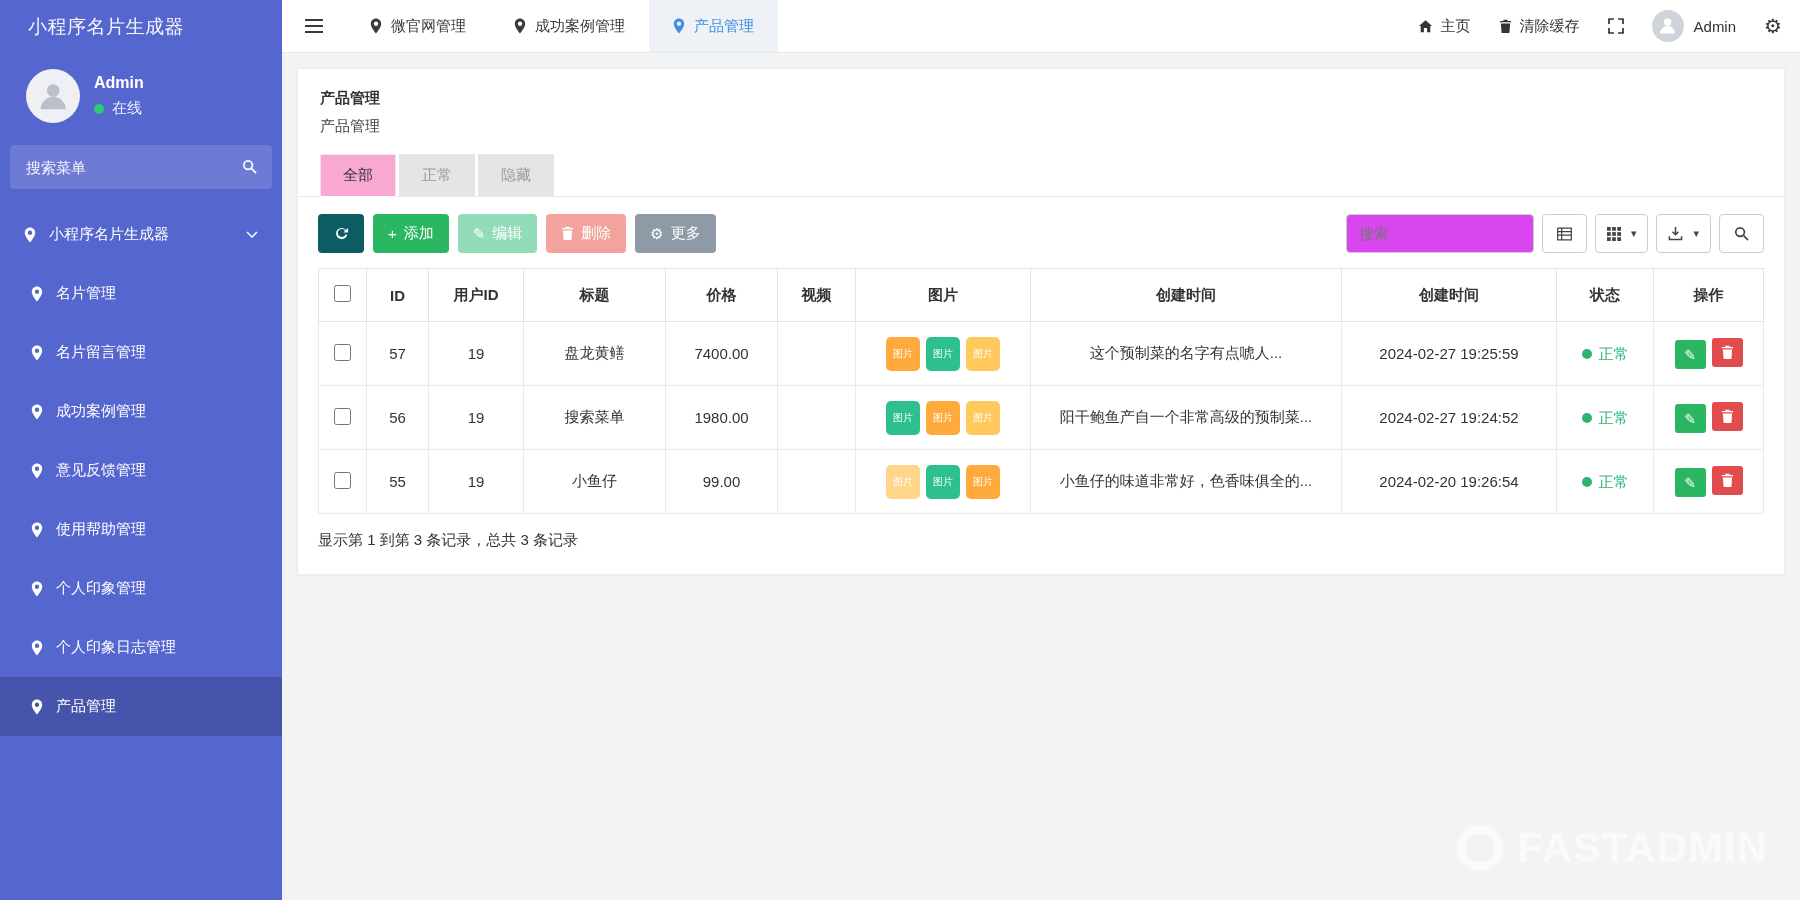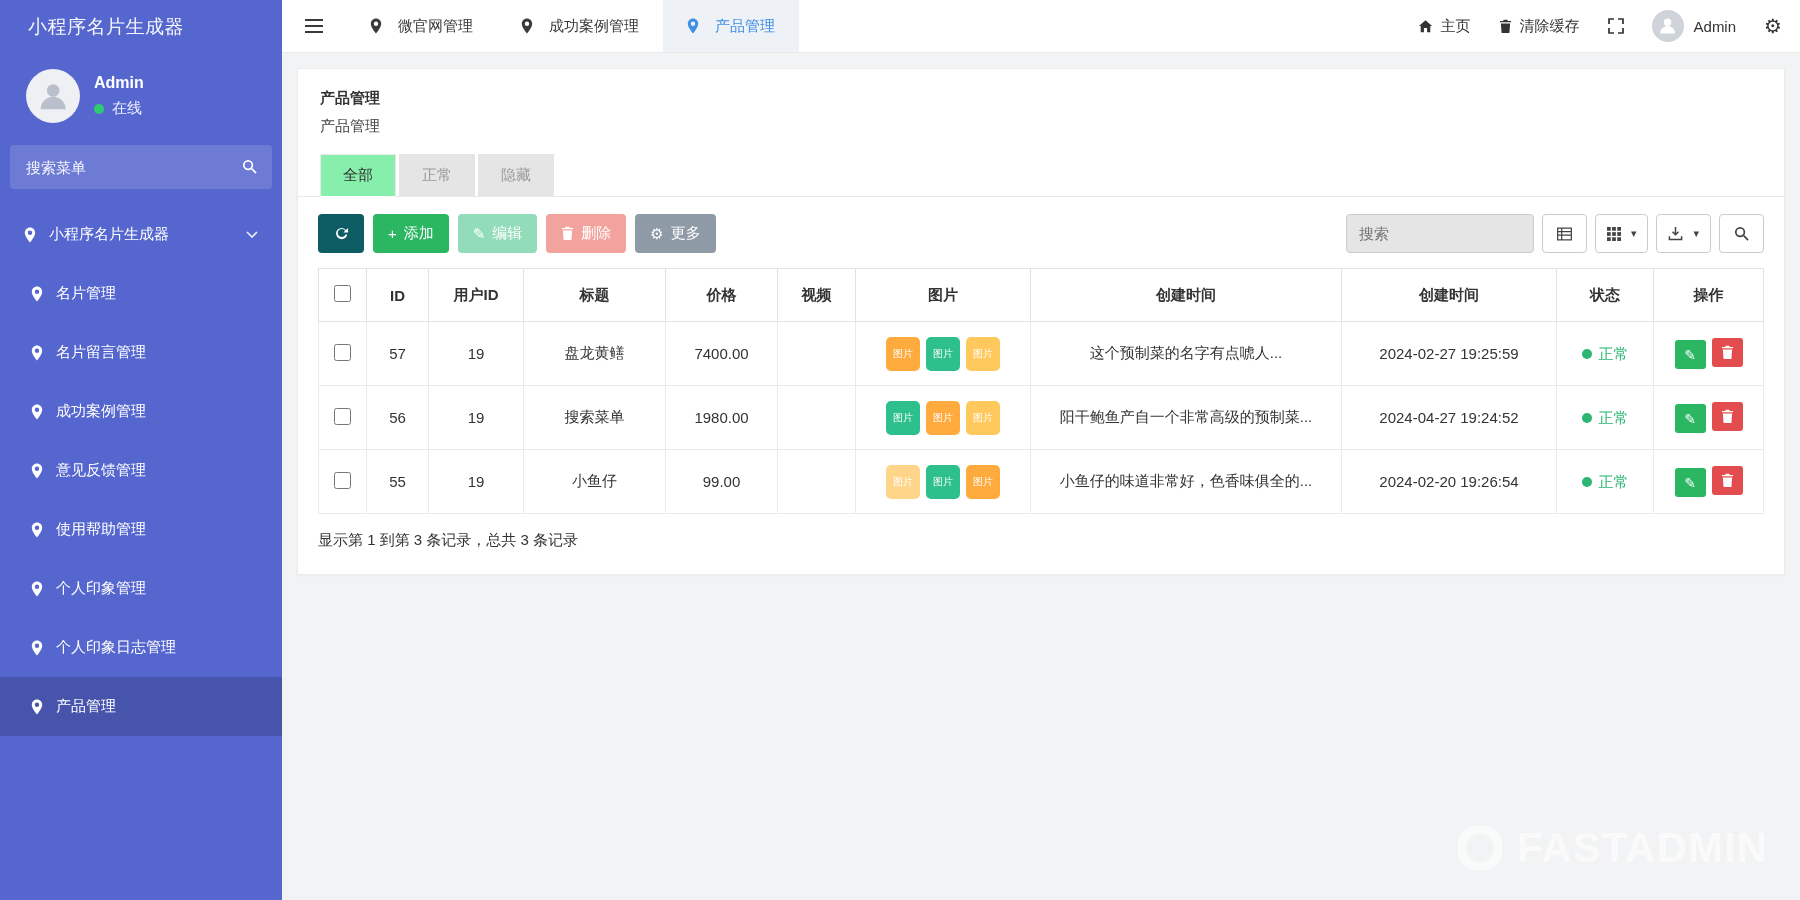--- a/index.html
+++ b/index.html
@@ -27,52 +27,52 @@
   .menu-item.active{background:rgba(0,0,0,.17)}
   .menu-item .chev{margin-left:auto;opacity:.9;display:inline-flex}
   .pin{display:inline-flex;width:12px;justify-content:center}
   .icon{display:inline-flex;align-items:center;justify-content:center}
 
   
   .main{flex:1;display:flex;flex-direction:column;min-width:0}
   .topbar{height:53px;flex:0 0 53px;background:#fff;display:flex;align-items:center;border-bottom:1px solid #e9e9e9}
   .hamburger{padding:0 23px;color:#3a3a3a;cursor:pointer}
   .top-tabs{display:flex;height:100%}
-  .top-tab{display:flex;align-items:center;gap:16px;padding:12px 24px;font-size:15px;color:#3a3a3a;cursor:pointer}
+  .top-tab{display:flex;align-items:center;gap:9px;padding:12px 24px;font-size:15px;color:#3a3a3a;cursor:pointer}
   .top-tab .pin{color:#3a3a3a}
   .top-tab.active{background:#eef2f7;color:#3f8fe4}
   .top-tab.active .pin{color:#3f8fe4}
   .top-right{margin-left:auto;display:flex;align-items:center;gap:28px;padding-right:18px;color:#333}
   .top-link{display:flex;align-items:center;gap:8px;cursor:pointer;font-size:15px}
   .top-ico{color:#333;cursor:pointer}
   .userchip{display:flex;align-items:center;gap:10px;cursor:pointer}
   .gear{font-size:20px;cursor:pointer;color:#333}
 
   
   .content{flex:1;position:relative;padding:15px;overflow:hidden}
   .panel{background:#fff;border:1px solid #ececec;box-shadow:0 1px 2px rgba(0,0,0,.04)}
   .p-head{padding:20px 22px 0;border-bottom:1px solid #e9e9e9}
   .p-title{font-weight:bold;font-size:15px}
   .p-sub{margin-top:9px;font-size:15px;color:#444}
   .f-tabs{display:flex;margin-top:18px}
   .f-tab{padding:11px 22px;background:#e5e5e5;color:#9a9a9a;font-size:15px;margin-right:3px;cursor:pointer;border:1px solid transparent;border-bottom:none}
-  .f-tab.active{background:#86efac;color:#333;border:1px solid #e9e9e9;border-bottom:1px solid #fff;margin-bottom:-1px}
+  .f-tab.active{background:#f9a8d4;color:#333;border:1px solid #e9e9e9;border-bottom:1px solid #fff;margin-bottom:-1px}
   .p-body{padding:17px 20px 24px}
 
   
   .toolbar{display:flex;align-items:center;margin-bottom:15px}
   .btn{display:inline-flex;align-items:center;gap:7px;border:none;border-radius:4px;height:39px;padding:0 15px;font-size:15px;color:#fff;cursor:pointer;margin-right:9px;font-family:inherit}
   .btn.refresh{background:#0d5c63;width:46px;justify-content:center;padding:0}
   .btn.add{background:#2bb662}
   .btn.edit{background:#93dcba}
   .btn.delete{background:#f3a39e}
   .btn.more{background:#8f9aa7}
   .btn .bicon{font-size:15px;display:inline-flex}
   .tools-right{margin-left:auto;display:flex;align-items:center;gap:8px}
-  .search-input{width:188px;height:39px;border:1px solid #ccc;border-radius:4px;padding:6px 12px;font-size:15px;color:#333;outline:none;font-family:inherit;background:#e5e5e5}
+  .search-input{width:188px;height:39px;border:1px solid #ccc;border-radius:4px;padding:6px 12px;font-size:15px;color:#333;outline:none;font-family:inherit;background:#d946ef}
   .ghost{background:#fff;border:1px solid #ccc;color:#444;height:39px;min-width:45px;justify-content:center;padding:0 11px;margin-right:0;border-radius:4px}
   .caret{font-size:11px;margin-left:3px;color:#444}
 
   
   table{width:100%;border-collapse:collapse;table-layout:fixed}
   th,td{border:1px solid #eaeaea;text-align:center;padding:10px 12px;font-size:15px;overflow:hidden;white-space:nowrap;text-overflow:ellipsis}
   th{font-weight:bold;padding:16px 6px;border-color:#e3e3e3;color:#333}
   td{height:64px;color:#333}
   input[type=checkbox]{width:17px;height:17px;cursor:pointer}
   .thumb{display:inline-flex;align-items:center;justify-content:center;width:34px;height:34px;border-radius:5px;margin:0 3px;color:#fff;font-size:10px;cursor:pointer;vertical-align:middle}
@@ -424,21 +424,21 @@
                   <td>1980.00</td>
                   <td></td>
                   <td><span class="thumb" style="background:#2ec08c">
                       <span>图片</span>
                     </span><span class="thumb" style="background:#ffaa3c">
                       <span>图片</span>
                     </span><span class="thumb" style="background:#ffc95e">
                       <span>图片</span>
                     </span></td>
                   <td>阳干鲍鱼产自一个非常高级的预制菜...</td>
-                  <td>2024-04-27 19:24:52</td>
+                  <td>2024-02-27 19:24:52</td>
                   <td><span class="sdot"></span><span class="sok">正常</span></td>
                   <td><button class="mini edit">
                       <span>✎</span>
                     </button><button class="mini del">
                       <span class="icon">
                         <svg viewBox="0 0 14 16" width="13" height="15">
                           <path fill="currentColor" d="M5 .8h4l.5 1.2H13v1.5H1V2h3.5zM2 4.8h10L11.2 15H2.8z"></path>
                         </svg>
                       </span>
                     </button></td>

